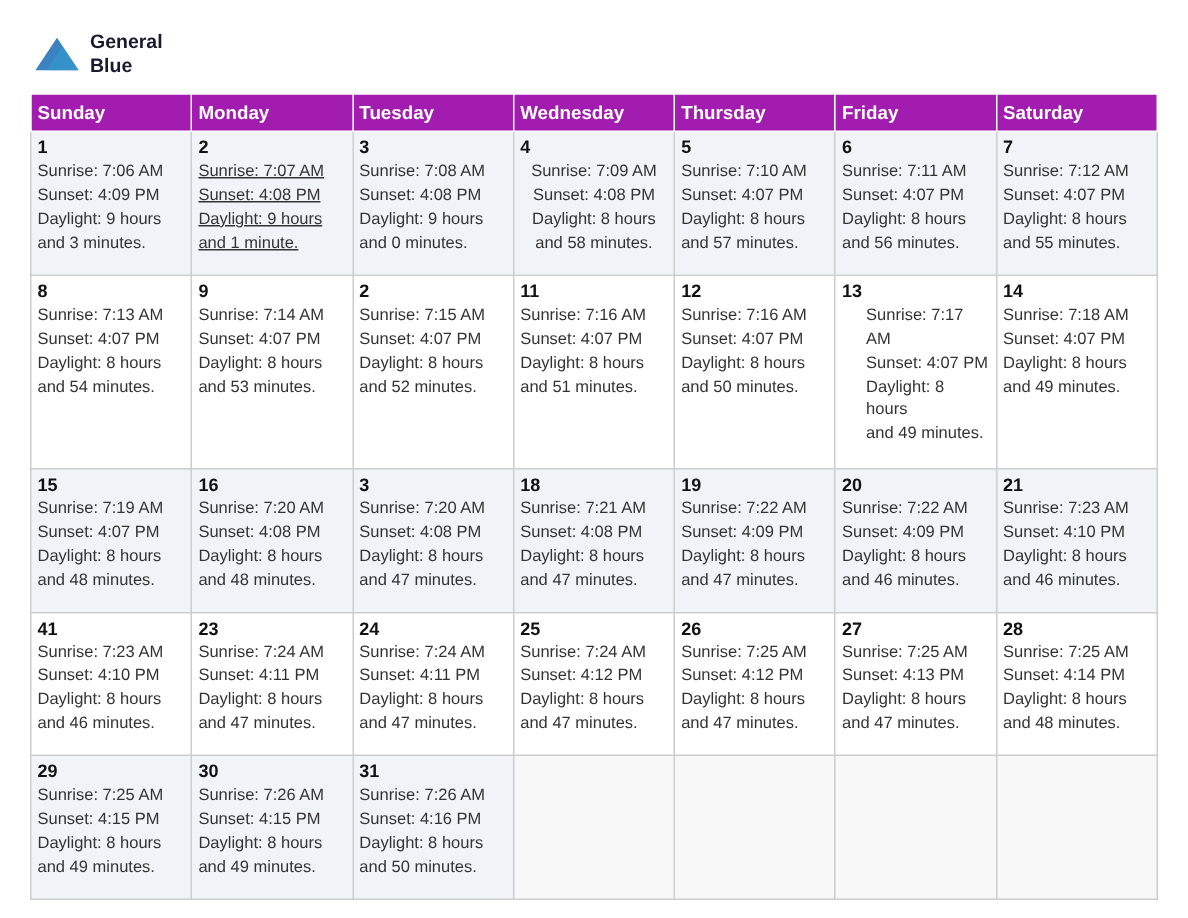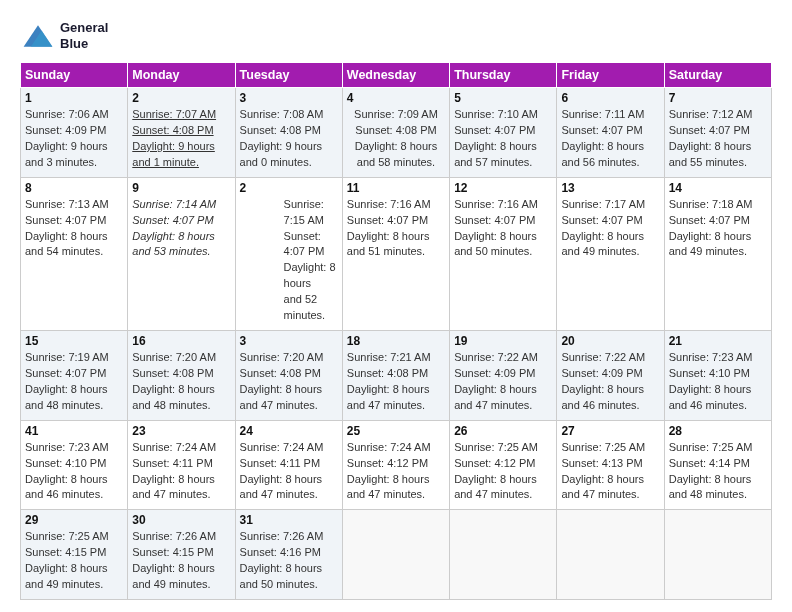--- a/index.html
+++ b/index.html
@@ -182,49 +182,49 @@
         <tr>
           <td>
             <span class="day-num">8</span>
             <div class="day-info" style="white-space: pre-line;">Sunrise: 7:13 AM
 Sunset: 4:07 PM
 Daylight: 8 hours
 and 54 minutes.</div>
           </td>
           <td>
             <span class="day-num">9</span>
-            <div class="day-info" style="white-space: pre-line; font-style: italic;">Sunrise: 7:14 AM
+            <div class="day-info" style="white-space: pre-line;">Sunrise: 7:14 AM
 Sunset: 4:07 PM
 Daylight: 8 hours
 and 53 minutes.</div>
           </td>
           <td>
             <span class="day-num">2</span>
-            <div class="day-info" style="white-space: pre-line; margin-left: 44px;">Sunrise: 7:15 AM
+            <div class="day-info" style="white-space: pre-line;">Sunrise: 7:15 AM
 Sunset: 4:07 PM
 Daylight: 8 hours
 and 52 minutes.</div>
           </td>
           <td>
             <span class="day-num">11</span>
             <div class="day-info" style="white-space: pre-line;">Sunrise: 7:16 AM
 Sunset: 4:07 PM
 Daylight: 8 hours
 and 51 minutes.</div>
           </td>
           <td>
             <span class="day-num">12</span>
             <div class="day-info" style="white-space: pre-line;">Sunrise: 7:16 AM
 Sunset: 4:07 PM
 Daylight: 8 hours
 and 50 minutes.</div>
           </td>
           <td>
             <span class="day-num">13</span>
-            <div class="day-info" style="white-space: pre-line;">Sunrise: 7:17 AM
+            <div class="day-info" style="white-space: pre-line; margin-left: 16px;">Sunrise: 7:17 AM
 Sunset: 4:07 PM
 Daylight: 8 hours
 and 49 minutes.</div>
           </td>
           <td>
             <span class="day-num">14</span>
             <div class="day-info" style="white-space: pre-line;">Sunrise: 7:18 AM
 Sunset: 4:07 PM
 Daylight: 8 hours
 and 49 minutes.</div>

